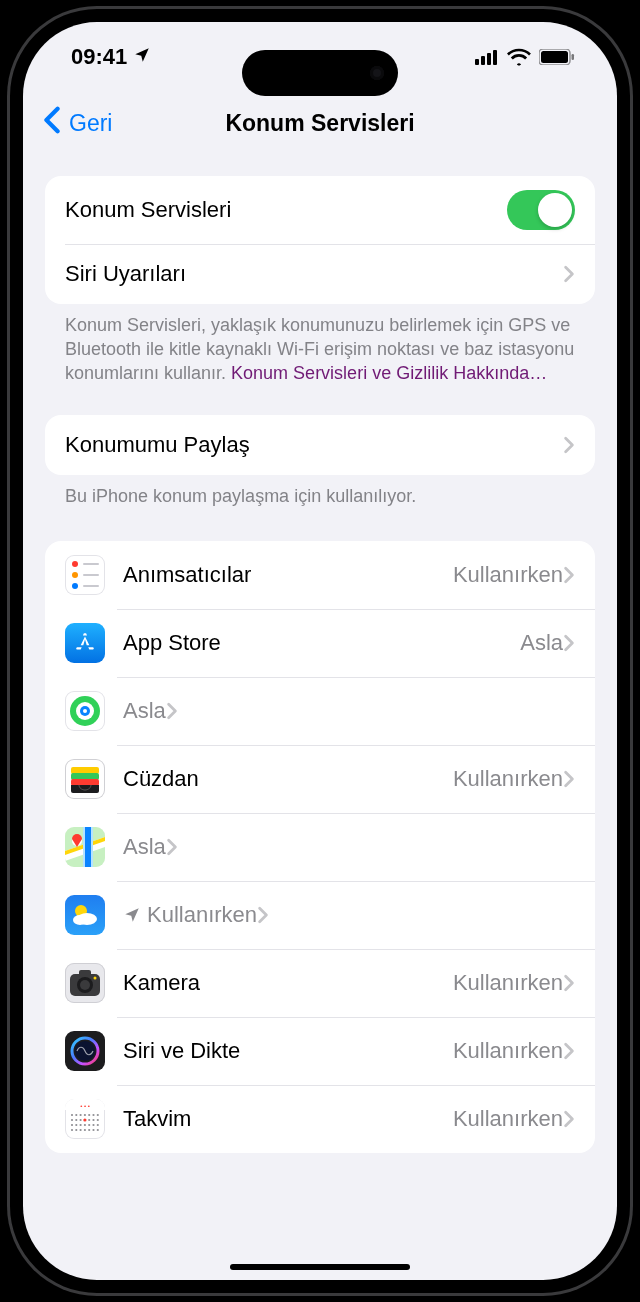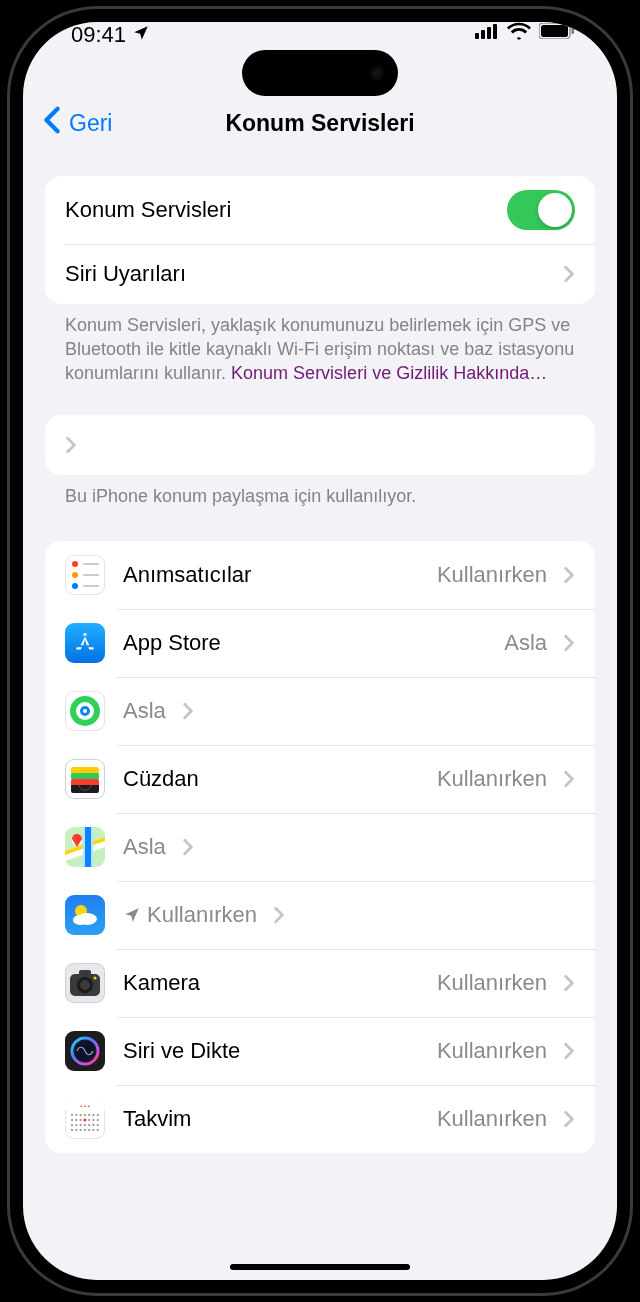--- a/index.html
+++ b/index.html
@@ -50,25 +50,25 @@
   .notch::after{
     content:"";
     width:14px;height:14px;border-radius:50%;
     background:#141418;
     box-shadow: inset 0 0 0 3px #0a0a0c, 0 0 0 3px #000;
   }
   
   .status-bar {
     height: 72px;
     display: flex;
-    align-items: flex-start;
+    align-items: center;
     justify-content: space-between;
     padding: 0 42px 2px 48px;
     font-size: 22px;
-    font-weight: 400;
+    font-weight: 700;
     color:#000;
   }
   .status-left { display:flex; align-items:center; gap:6px;}
   .status-left svg{width:18px;height:18px;}
   .status-right { display:flex; align-items:center; gap:8px;}
   .status-right svg { display:block; }
   
   .nav-bar {
     height: 58px;
     position: relative;
@@ -115,21 +115,21 @@
     cursor:pointer;
   }
   .row + .row::before {
     content:"";
     position:absolute;
     top:0;left:20px;right:0;height:1px;
     background:#e3e3e8;
   }
   .row.with-icon + .row.with-icon::before { left:72px; }
   .row .label { flex:1; }
-  .row .value { color:#8a8a8e; font-size:22px; margin-right:16px;}
+  .row .value { color:#8a8a8e; font-size:22px; margin-right:0;}
   .chevron { color:#c5c5c8; }
   .chevron svg{width:12px;height:18px;display:block;}
   .toggle {
     width:68px;height:40px;border-radius:20px;
     background:#34c759;position:relative;flex-shrink:0;
   }
   .toggle::after{
     content:"";position:absolute;top:3px;right:3px;
     width:34px;height:34px;border-radius:50%;background:#fff;
     box-shadow:0 2px 4px rgba(0,0,0,.2);
@@ -239,20 +239,21 @@
         </div>
       </div>
       <div class="footer-text">
         <span>Konum Servisleri, yaklaşık konumunuzu belirlemek için GPS ve Bluetooth ile kitle kaynaklı Wi-Fi erişim noktası ve baz istasyonu konumlarını kullanır. </span><span class="link">Konum Servisleri ve Gizlilik Hakkında…</span>
       </div>
 
       <div class="gap24"></div>
 
       <div class="group">
         <div class="row">
+          <div class="label">Konumumu Paylaş</div>
           <span class="chevron">
             <svg viewBox="0 0 10 16" fill="none" stroke="currentColor" stroke-width="2.5" stroke-linecap="round" stroke-linejoin="round">
                 <path d="M2 2l6 6-6 6"></path>
               </svg>
           </span>
         </div>
       </div>
       <div class="footer-text">Bu iPhone konum paylaşma için kullanılıyor.</div>
 
       <div class="gap30"></div>

